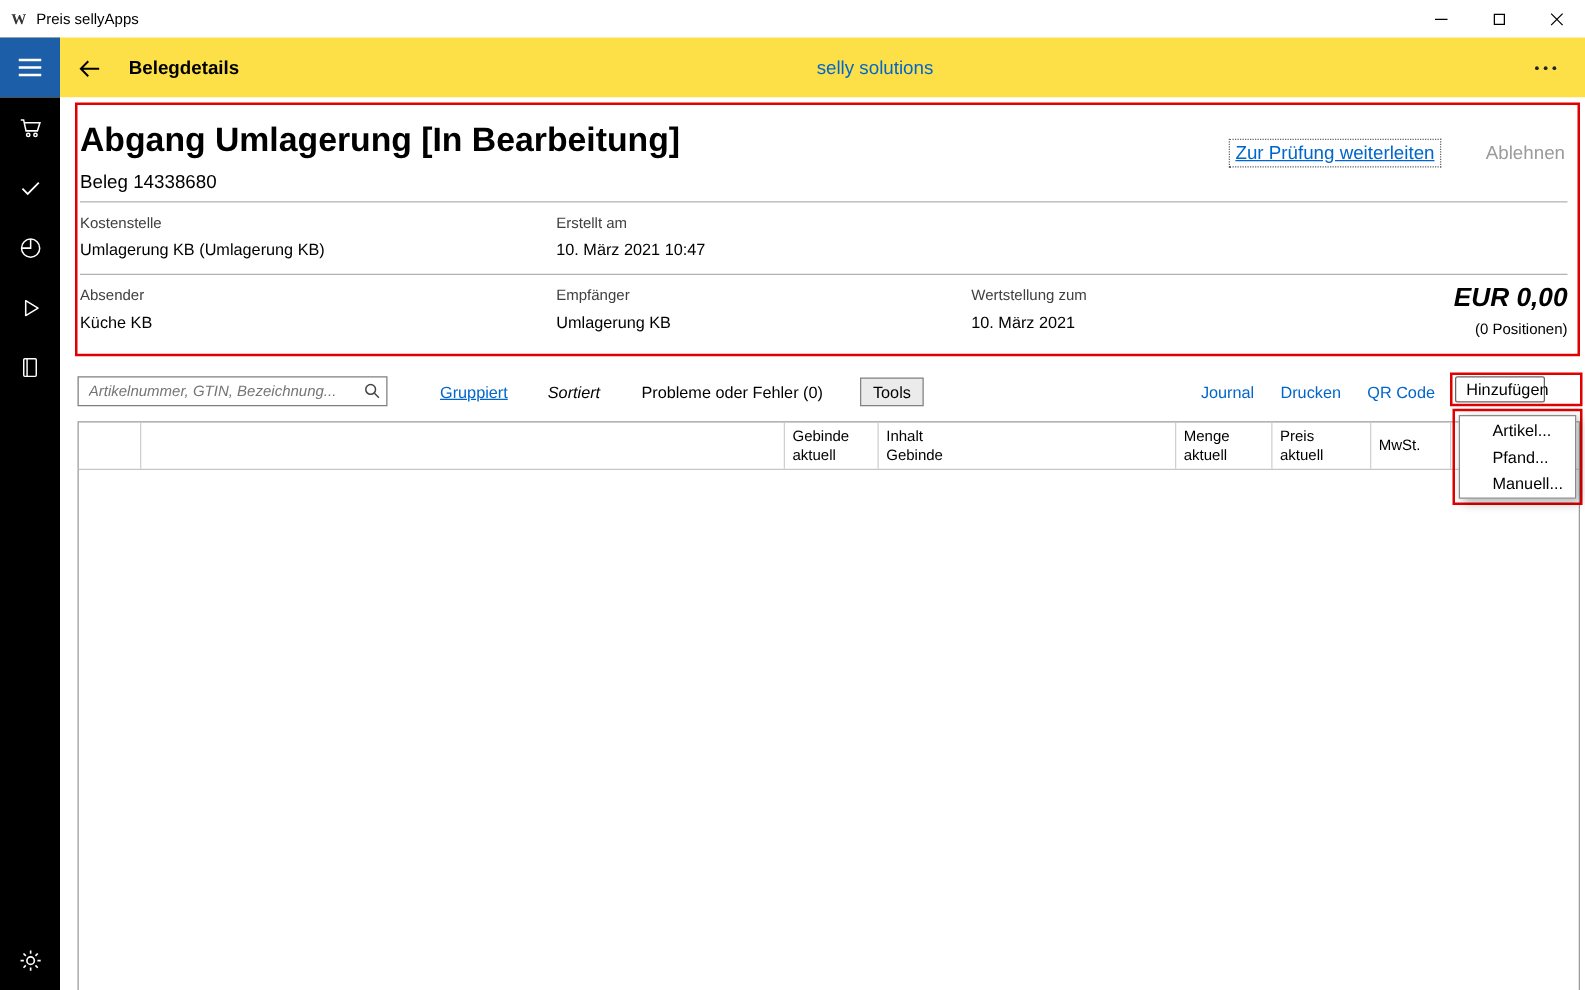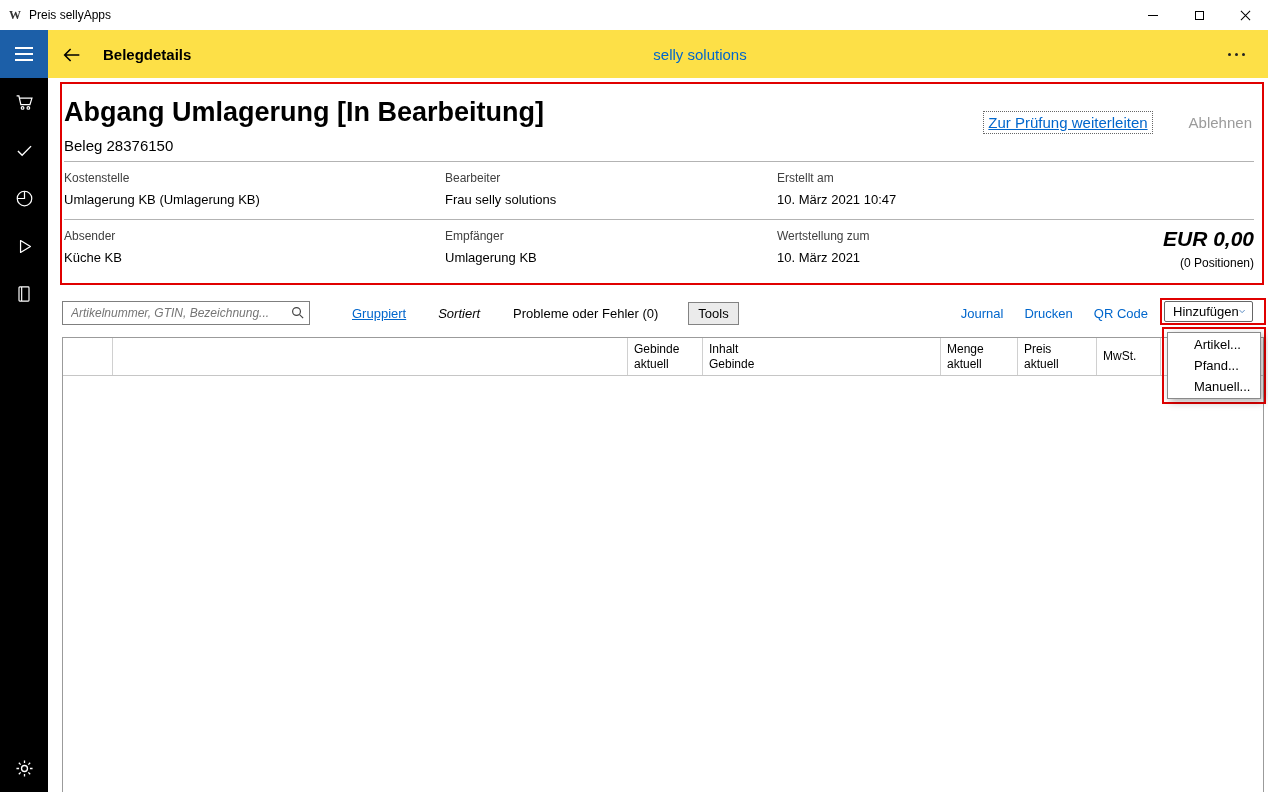--- a/index.html
+++ b/index.html
@@ -61,21 +61,21 @@
   .tlink { cursor:pointer; white-space:nowrap; }
   .lk-group { margin-left:42px; color:#0066cc; text-decoration:underline; }
   .lk-sort { margin-left:32px; color:#000;font-style:italic; }
   .lk-prob { margin-left:33px; color:#000; }
   .tools { margin-left:30px; font-size:13px; font-family:inherit; padding:3px 9px; background:#ebebeb; border:1px solid #838383; cursor:pointer; }
   .rlinks { margin-left:auto; display:flex; gap:21px; }
   .rlinks span { color:#0066cc; cursor:pointer; white-space:nowrap; }
 
   
   .add-wrap { position:absolute; top:220px; right:2px; width:106px; height:27px; border:2px solid #e00000; padding:1px 0 0 2px; }
-  .addbtn { width:89px; height:21px; border:1px solid #666; border-radius:2px; background:#fff; display:flex; align-items:center; justify-content:space-between; padding:0 7px 0 8px; font-size:13px; cursor:pointer; }
+  .addbtn { width:72px; height:21px; border:1px solid #666; border-radius:2px; background:#fff; display:flex; align-items:center; justify-content:space-between; padding:0 7px 0 8px; font-size:13px; cursor:pointer; }
   .flyout { position:absolute; top:249px; right:2px; width:104px; border:2px solid #e00000; padding:3px; z-index:10; }
   .flyout-inner { background:#fff; border:1px solid #8a8a8a; box-shadow:3px 3px 8px rgba(0,0,0,.3); padding:1px 0; }
   .fitem { height:21px; line-height:21px; font-size:13px; padding-left:26px; cursor:pointer; white-space:nowrap; }
 
   
   .table { position:absolute; left:14px; right:4px; top:259px; height:488px; border:1px solid #9b9b9b; background:#fff; }
   .thead { display:flex; height:38px; border-bottom:1px solid #c6c6c6; }
   .th { border-right:1px solid #d0d0d0; padding:0 6px; font-size:12px; line-height:15px; display:flex; flex-direction:column; justify-content:center; overflow:hidden; }
   .th:last-child { border-right:none; }
   .w0{flex:0 0 50px}.w1{flex:0 0 515px}.w2{flex:0 0 75px}.w3{flex:0 0 238px}
@@ -159,35 +159,31 @@
       <path d="M12 2.8v3M12 18.2v3M2.8 12h3M18.2 12h3M5.5 5.5l2.1 2.1M16.4 16.4l2.1 2.1M18.5 5.5l-2.1 2.1M7.6 16.4l-2.1 2.1"></path>
     </svg>
   </div>
 </div>
 
 <div class="main">
 
   <div class="doc-panel">
     <div class="doc-head">
       <div class="doc-title">Abgang Umlagerung [In Bearbeitung]</div>
-      <div class="doc-sub">Beleg 28376150</div>
+      <div class="doc-sub">Beleg 14338680</div>
       <div class="doc-actions">
         <span class="fwd">Zur Prüfung weiterleiten</span>
         <span class="reject">Ablehnen</span>
       </div>
     </div>
     <div class="hr"></div>
     <div class="frow">
       <div class="fcell1">
         <div class="flabel">Kostenstelle</div>
         <div class="fvalue">Umlagerung KB (Umlagerung KB)</div>
-      </div>
-      <div class="fcell2">
-        <div class="flabel">Bearbeiter</div>
-        <div class="fvalue">Frau selly solutions</div>
       </div>
       <div class="fcell3">
         <div class="flabel">Erstellt am</div>
         <div class="fvalue">10. März 2021 10:47</div>
       </div>
     </div>
     <div class="hr"></div>
     <div class="frow frow2">
       <div class="fcell1">
         <div class="flabel">Absender</div>

